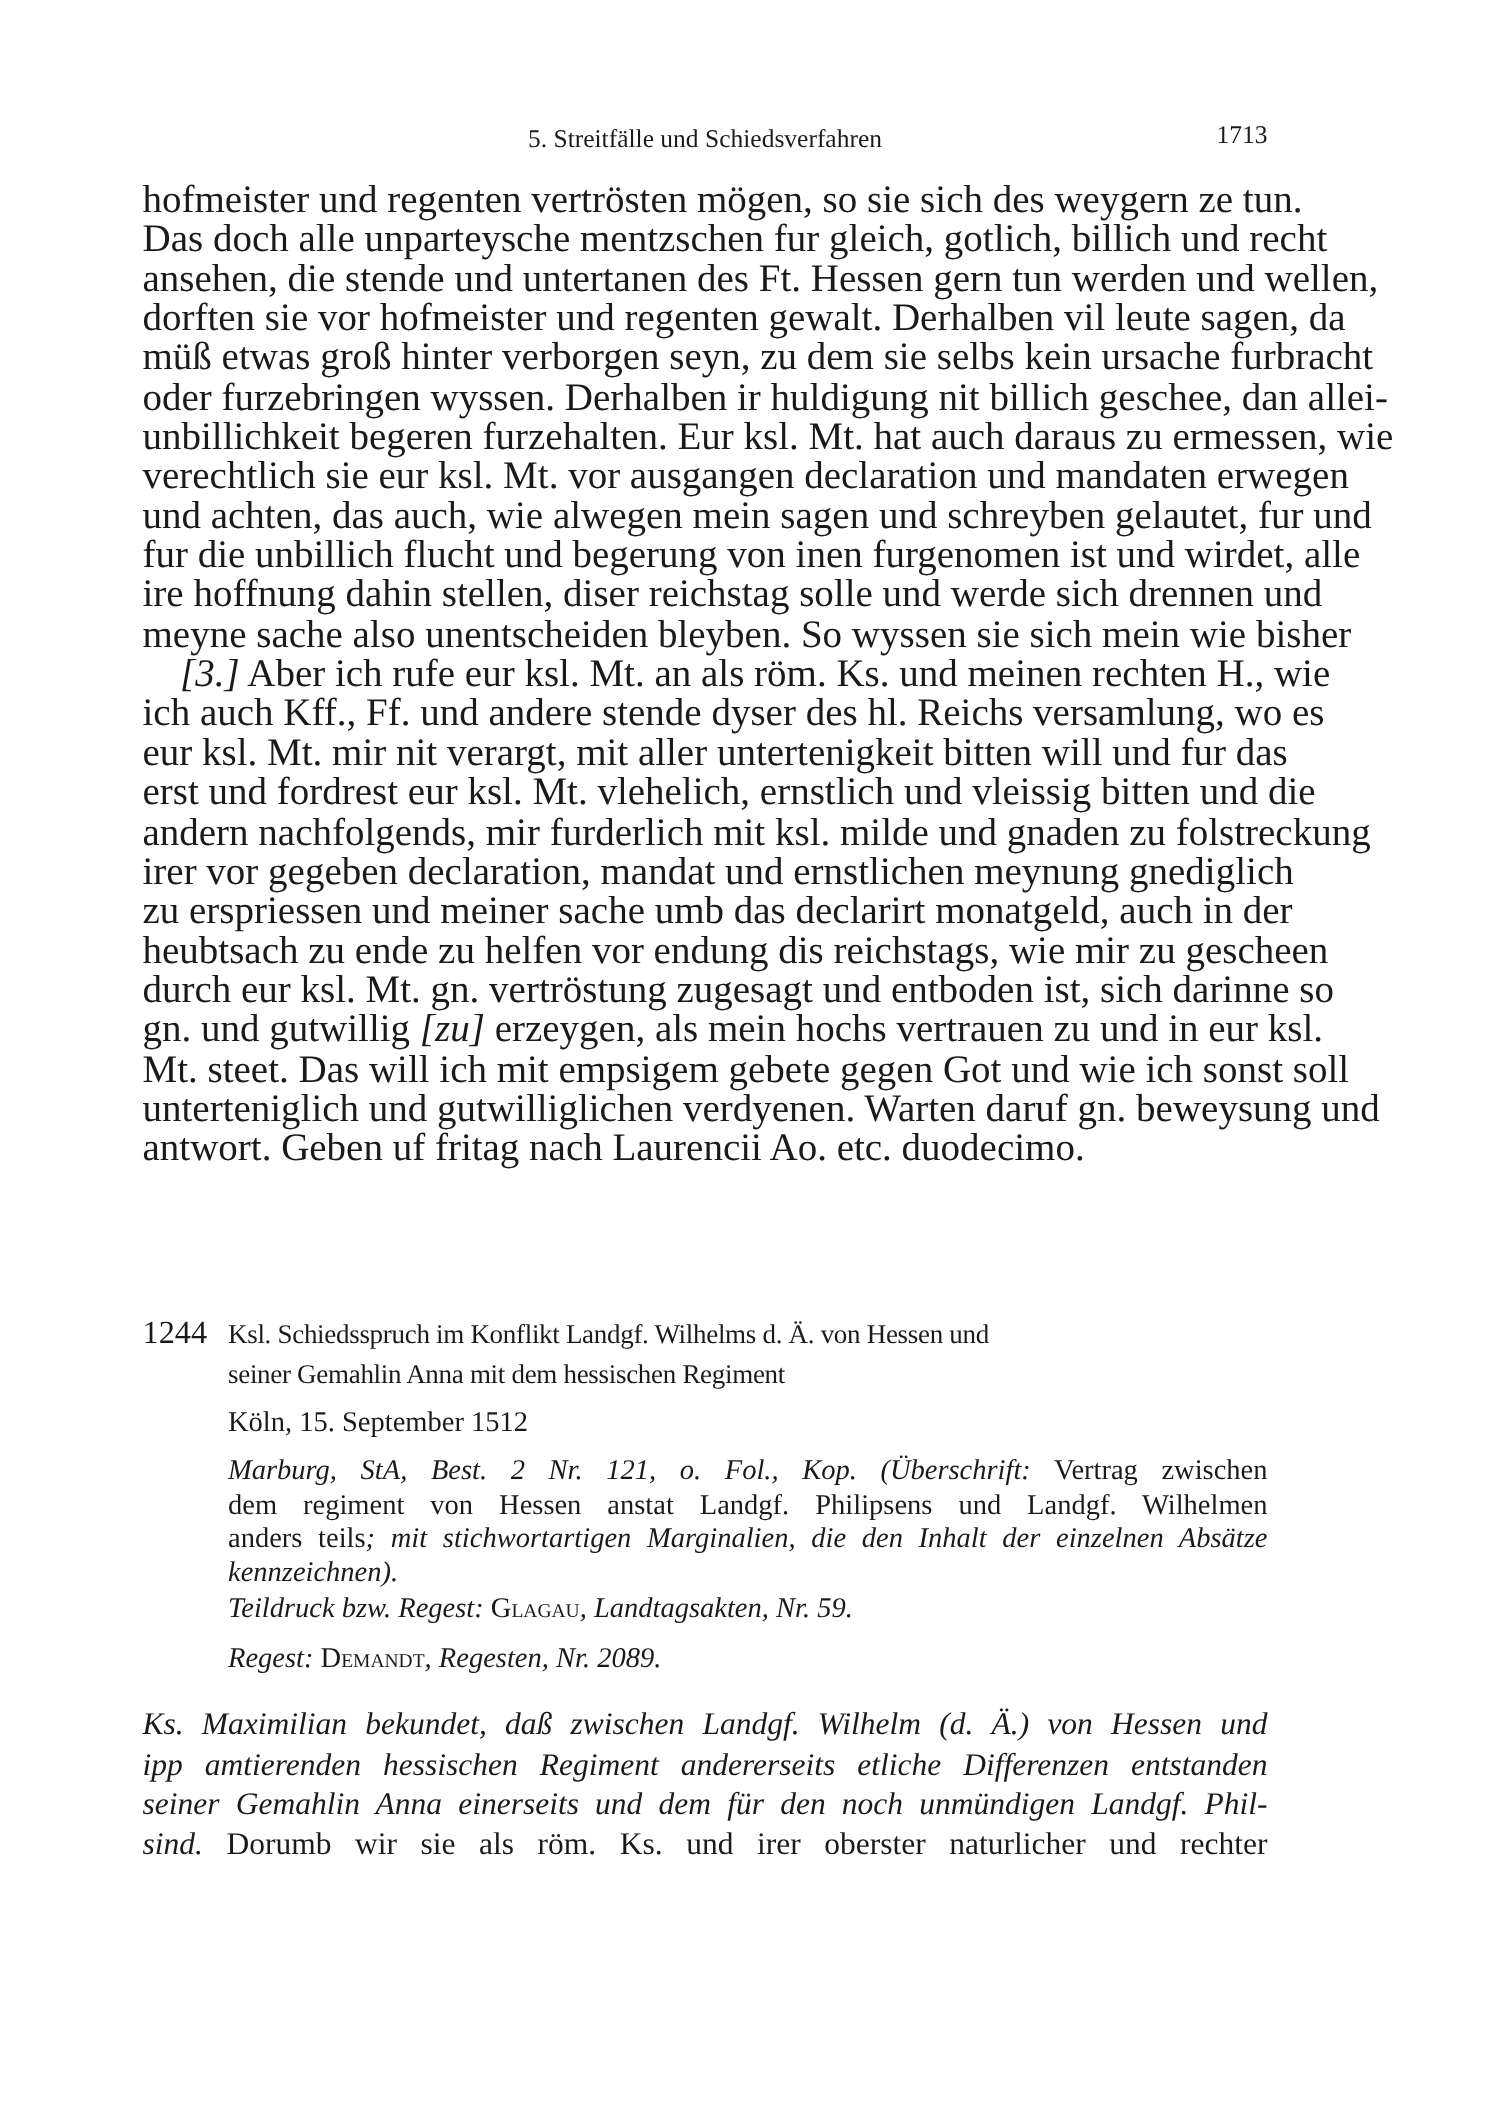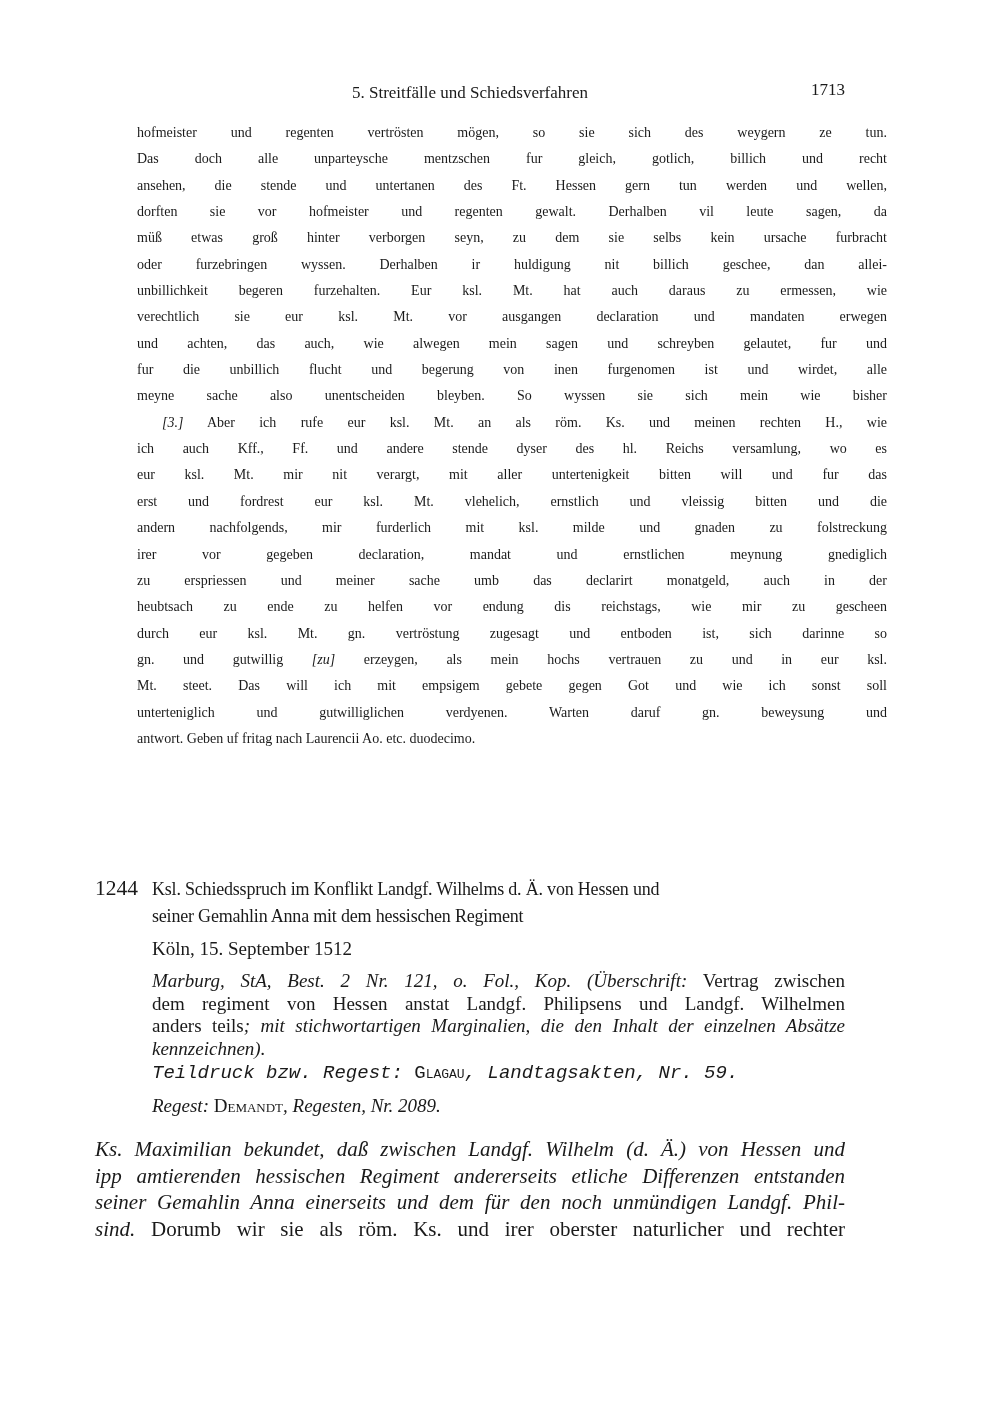--- a/index.html
+++ b/index.html
@@ -3,36 +3,36 @@
 <meta charset="utf-8">
 <style>
   html, body { margin: 0; padding: 0; background: #ffffff; }
   body { width: 1004px; height: 1418px; position: relative; overflow: hidden;
          font-family: "Liberation Serif", "DejaVu Serif", serif; color: #1a1a1a; }
   .page { position: absolute; left: 95px; top: 0; width: 750px; }
   .running-head { position: absolute; top: 80px; left: 0; width: 750px; height: 26px; }
   .rh-title { position: absolute; left: 0; width: 750px; text-align: center; font-size: 17px; top: 3px; }
   .rh-num { position: absolute; right: 0; font-size: 17px; top: 0; }
   .body-text { position: absolute; top: 120px; left: 0; width: 750px;
-               font-size: 14px; line-height: 26.35px; text-align: justify; margin-left: 42px; }
+               font-size: 26px; line-height: 26.35px; text-align: justify; }
   .body-text p { margin: 0; }
   .line { display: block; text-align: justify; text-align-last: justify; white-space: nowrap; overflow: visible; }
   .line.last { text-align-last: left; }
   .indent { padding-left: 25px; }
   .it { font-style: italic; }
   .sc { font-variant: small-caps; font-style: normal; }
   .doc-head { position: absolute; top: 876px; left: 0; width: 750px; }
   .doc-num { position: absolute; left: 0; top: 0; font-size: 21.5px; font-weight: normal; }
   .doc-title { position: absolute; left: 57px; top: 0; width: 693px; font-size: 18px; line-height: 27px;
                letter-spacing: -0.2px; }
   .doc-title .line { text-align-last: left; }
   .meta { position: absolute; left: 57px; width: 693px; font-size: 19px; line-height: 22.5px; }
   .date { top: 62px; }
   .source { top: 94px; text-align: justify; }
-  .teildruck { top: 186px; font-family: Liberation Mono, monospace; }
+  .teildruck { top: 186px; }
   .regest { top: 219px; }
   .summary { position: absolute; top: 1136px; left: 0; width: 750px; font-size: 21px; line-height: 26.5px; }
 </style>
 </head>
 <body>
 
 <div class="page">
 
   <div class="running-head">
     <div class="rh-title">5. Streitfälle und Schiedsverfahren</div>
@@ -44,20 +44,21 @@
       <span class="line">hofmeister und regenten vertrösten mögen, so sie sich des weygern ze tun.</span>
       <span class="line">Das doch alle unparteysche mentzschen fur gleich, gotlich, billich und recht</span>
       <span class="line">ansehen, die stende und untertanen des Ft. Hessen gern tun werden und wellen,</span>
       <span class="line">dorften sie vor hofmeister und regenten gewalt. Derhalben vil leute sagen, da</span>
       <span class="line">müß etwas groß hinter verborgen seyn, zu dem sie selbs kein ursache furbracht</span>
       <span class="line">oder furzebringen wyssen. Derhalben ir huldigung nit billich geschee, dan allei-</span>
       <span class="line">unbillichkeit begeren furzehalten. Eur ksl. Mt. hat auch daraus zu ermessen, wie</span>
       <span class="line">verechtlich sie eur ksl. Mt. vor ausgangen declaration und mandaten erwegen</span>
       <span class="line">und achten, das auch, wie alwegen mein sagen und schreyben gelautet, fur und</span>
       <span class="line">fur die unbillich flucht und begerung von inen furgenomen ist und wirdet, alle</span>
+      <span class="line">ire hoffnung dahin stellen, diser reichstag solle und werde sich drennen und</span>
       <span class="line">meyne sache also unentscheiden bleyben. So wyssen sie sich mein wie bisher</span>
     </p>
     <p>
       <span class="line indent"><span class="it">[3.]</span><span> Aber ich rufe eur ksl. Mt. an als röm. Ks. und meinen rechten H., wie</span></span>
       <span class="line">ich auch Kff., Ff. und andere stende dyser des hl. Reichs versamlung, wo es</span>
       <span class="line">eur ksl. Mt. mir nit verargt, mit aller untertenigkeit bitten will und fur das</span>
       <span class="line">erst und fordrest eur ksl. Mt. vlehelich, ernstlich und vleissig bitten und die</span>
       <span class="line">andern nachfolgends, mir furderlich mit ksl. milde und gnaden zu folstreckung</span>
       <span class="line">irer vor gegeben declaration, mandat und ernstlichen meynung gnediglich</span>
       <span class="line">zu erspriessen und meiner sache umb das declarirt monatgeld, auch in der</span>

